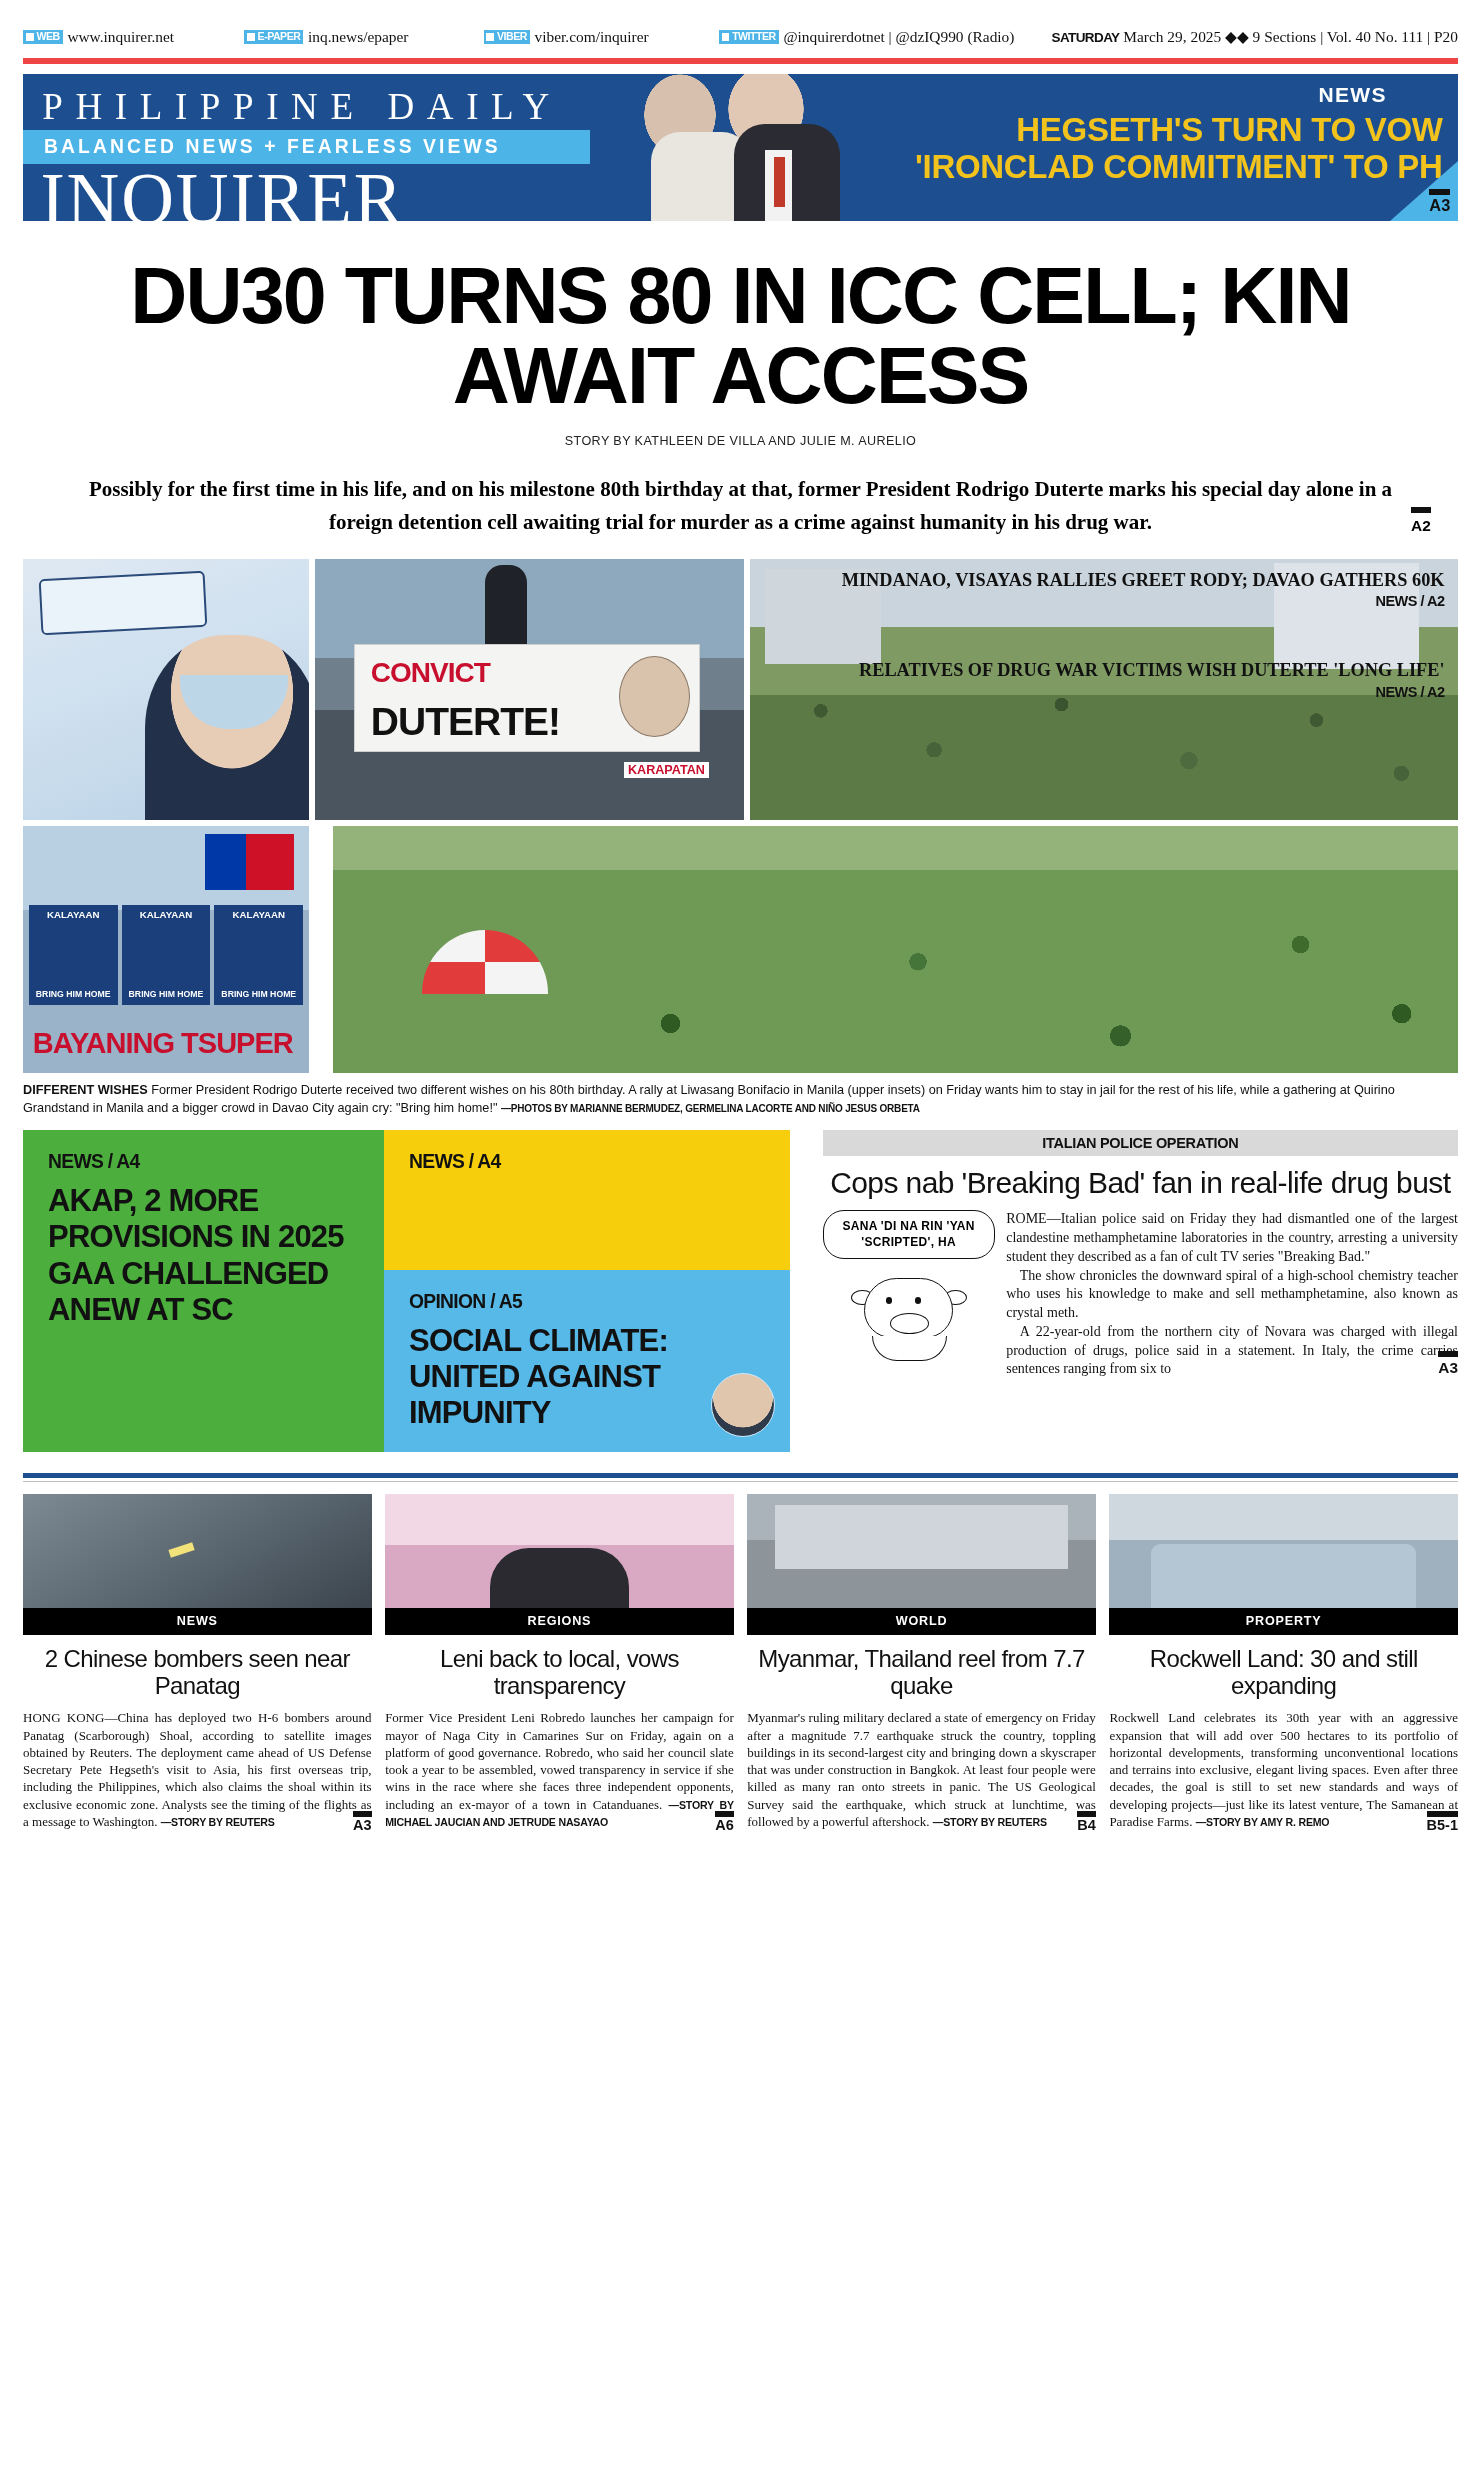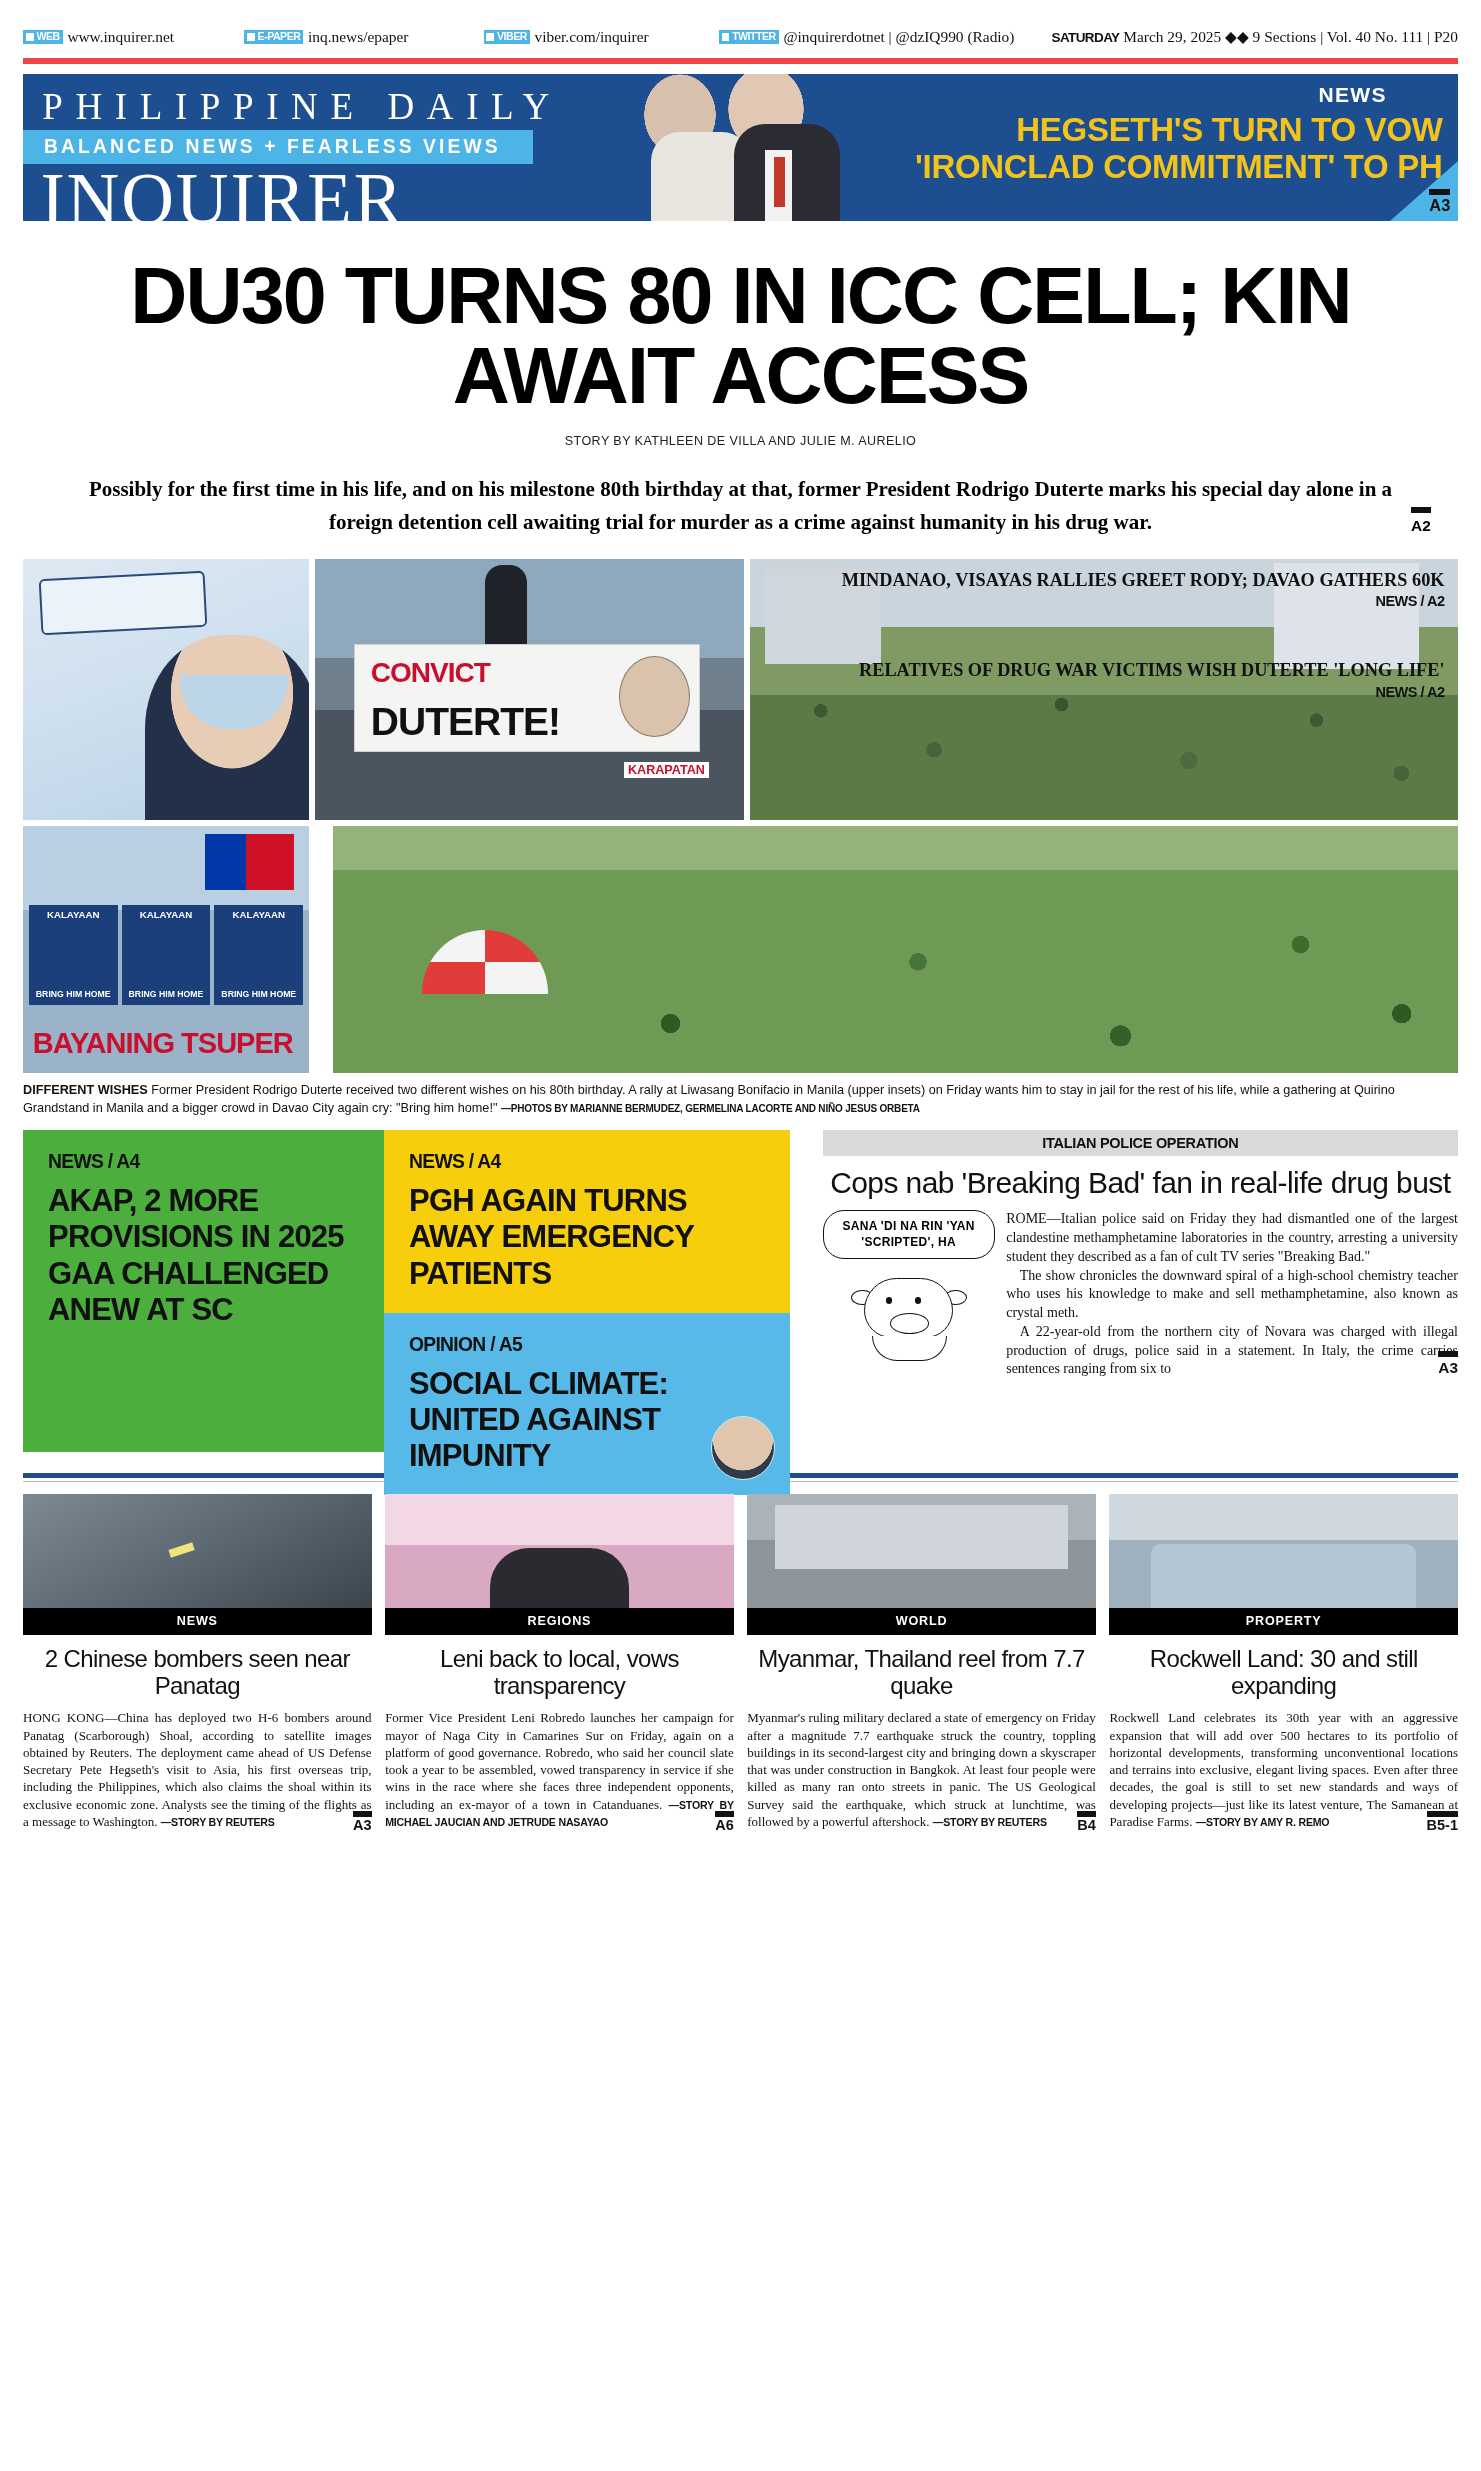--- a/index.html
+++ b/index.html
@@ -47,21 +47,21 @@
   .mh-body2 { left: 122px; width: 106px; height: 97px; background: #2b2b33; border-radius: 31px 31px 0 0; }
   .mh-shirt { position: absolute; left: 153px; bottom: 0; width: 27px; height: 71px; background: #f2f2f2; }
   .mh-tie { position: absolute; left: 162px; bottom: 13.5px; width: 10.6px; height: 50px; background: #c0392b; }
   .mh-title {
     color: #fff; font-family: "Liberation Serif", serif;
     font-size: 37px; letter-spacing: 12.6px; padding: 11.6px 0 0 19.3px; font-weight: normal;
   }
   .mh-strip {
     background: #4db4e8; color: #fff; font-family: "Liberation Sans", sans-serif;
     font-weight: bold; font-size: 19.3px; letter-spacing: 3.1px;
-    padding: 5.8px 0 5.8px 21px; margin-top: 1.9px; width: 510px;
+    padding: 5.8px 0 5.8px 21px; margin-top: 1.9px; width: 567px;
   }
   .mh-inq {
     color: #fff; font-family: "Liberation Serif", serif;
     font-size: 73px; letter-spacing: 1.9px; line-height: 0.92; padding-left: 17.4px; margin-top: 1.9px;
   }
   .mh-right { flex: 1; background: #1d4e8f; position: relative; }
   .mh-news {
     position: absolute; top: 9.7px; right: 71px; color: #fff;
     font-family: "Liberation Sans", sans-serif; font-weight: bold;
     font-size: 21px; letter-spacing: 1.4px;
@@ -458,21 +458,20 @@
   </div>
 
   <div class="teaserrow">
     <div class="tile tile-green">
       <div class="kicker">NEWS / A4</div>
       <div class="hl">AKAP, 2 MORE PROVISIONS IN 2025 GAA CHALLENGED ANEW AT SC</div>
     </div>
     <div class="tile-mid">
       <div class="tile tile-yellow">
         <div class="kicker">NEWS / A4</div>
-        <div class="hl">PGH AGAIN TURNS AWAY EMERGENCY PATIENTS</div>
       </div>
       <div class="tile tile-blue">
         <div class="kicker">OPINION / A5</div>
         <div class="hl">SOCIAL CLIMATE: UNITED AGAINST IMPUNITY</div>
         <div class="mug"></div>
       </div>
     </div>
     <div class="gapcol"></div>
     <div class="italian">
       <div class="it-band">ITALIAN POLICE OPERATION</div>

